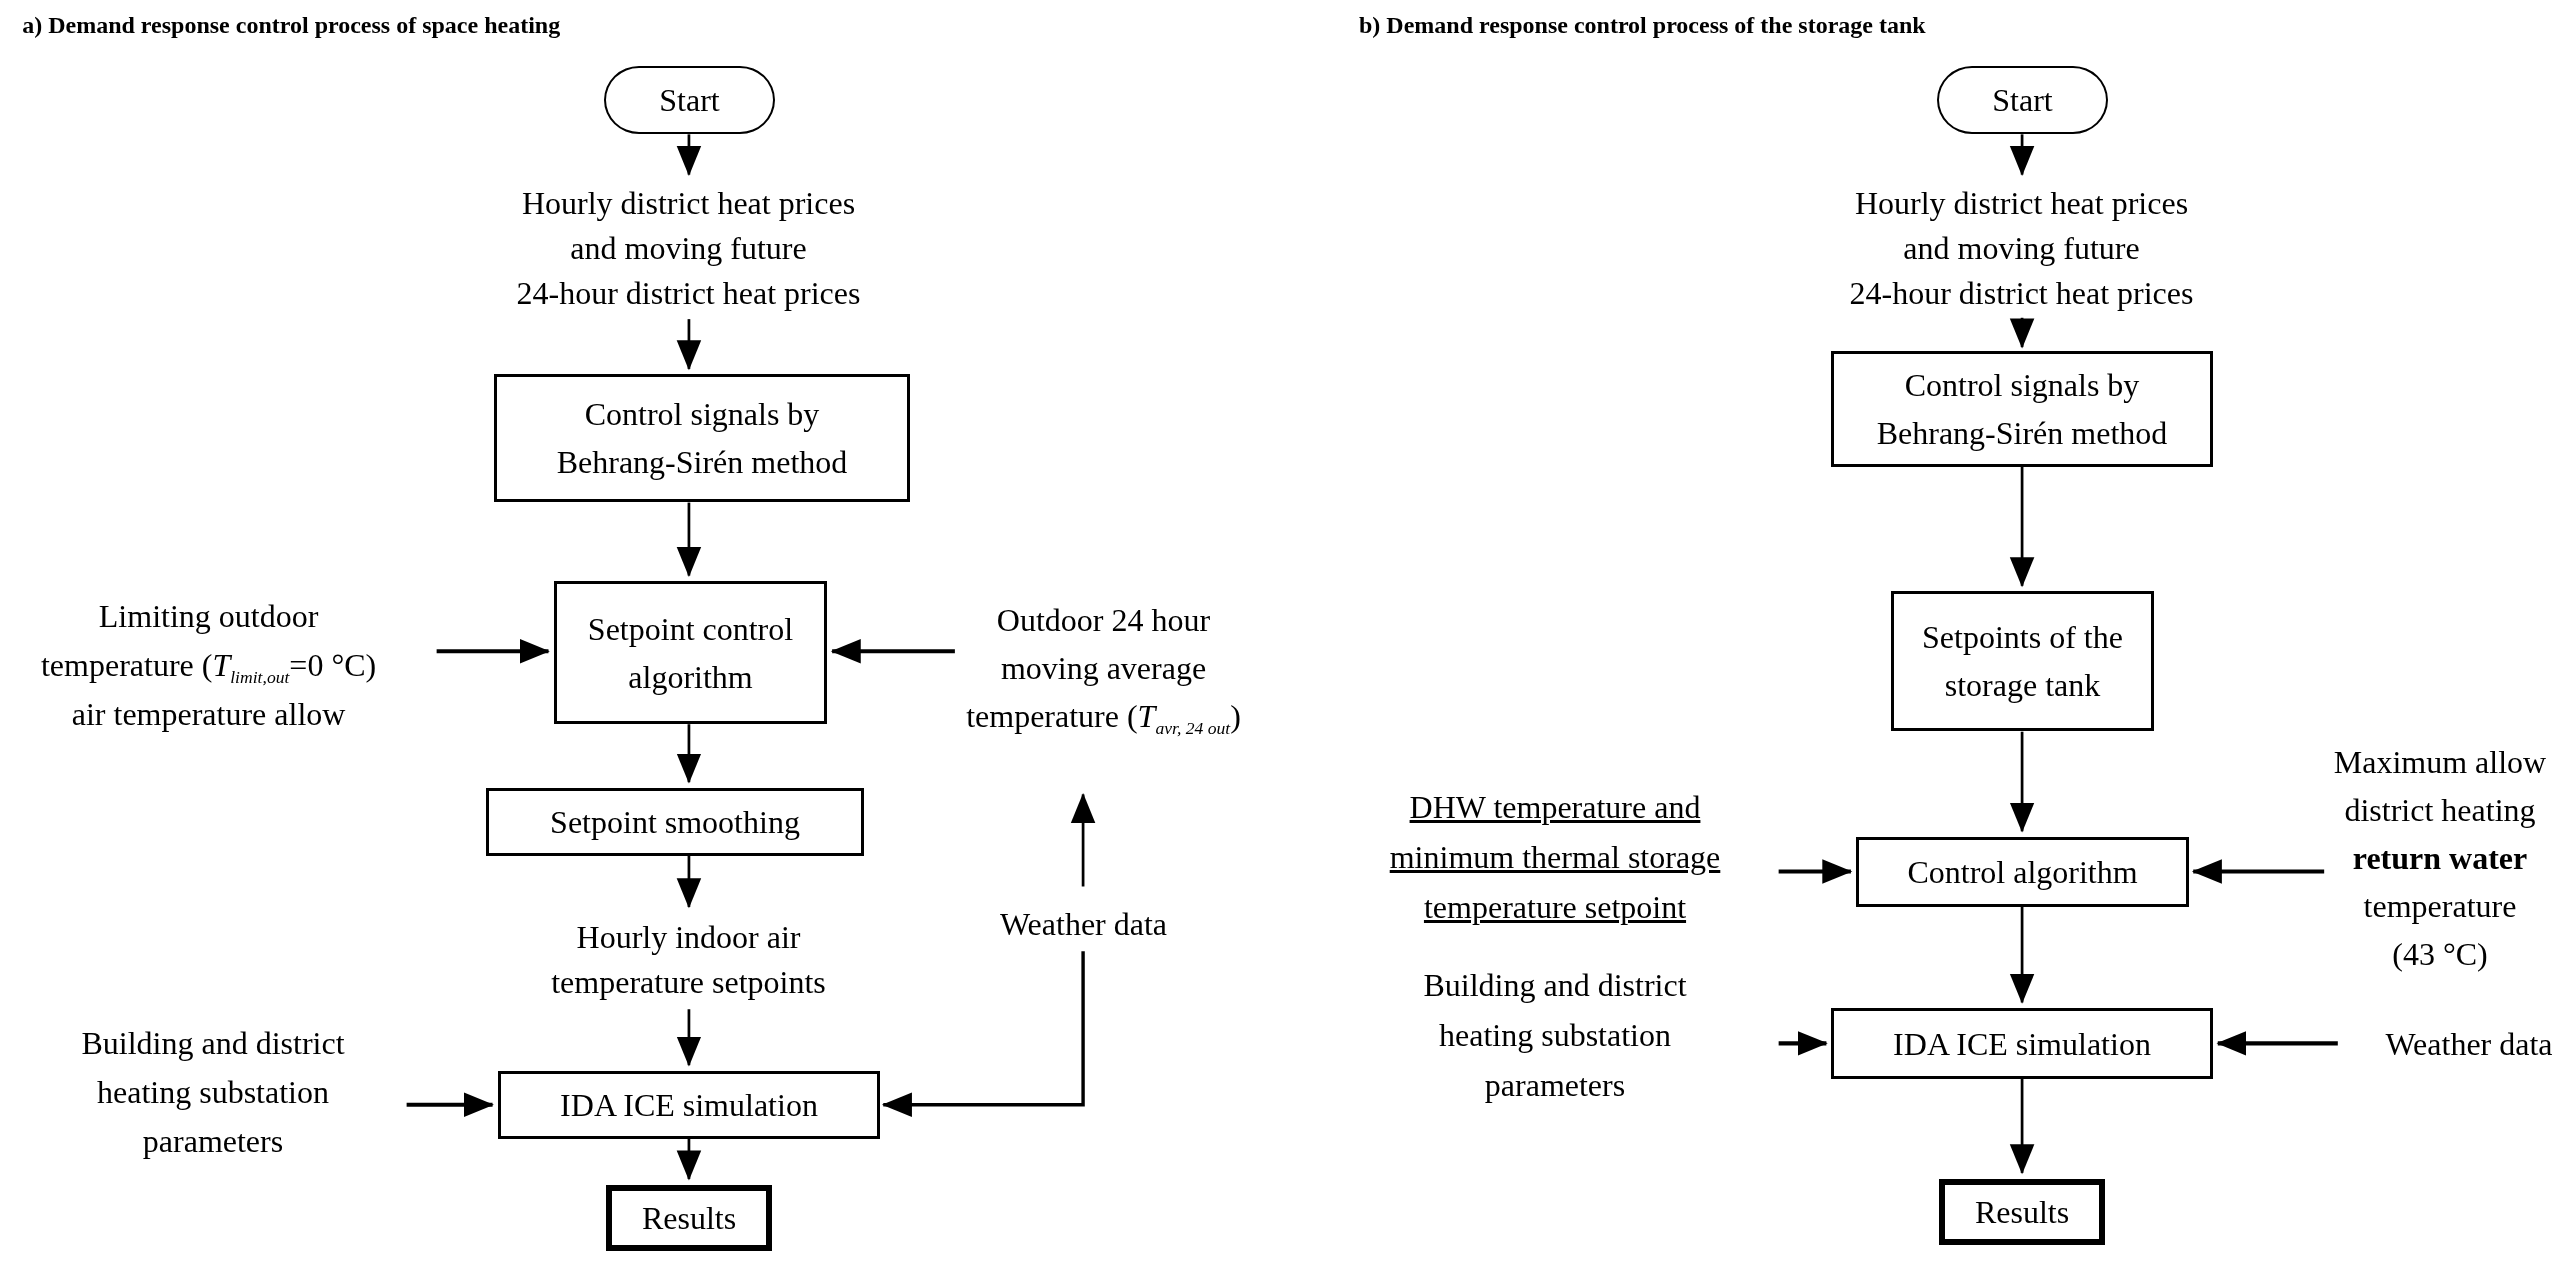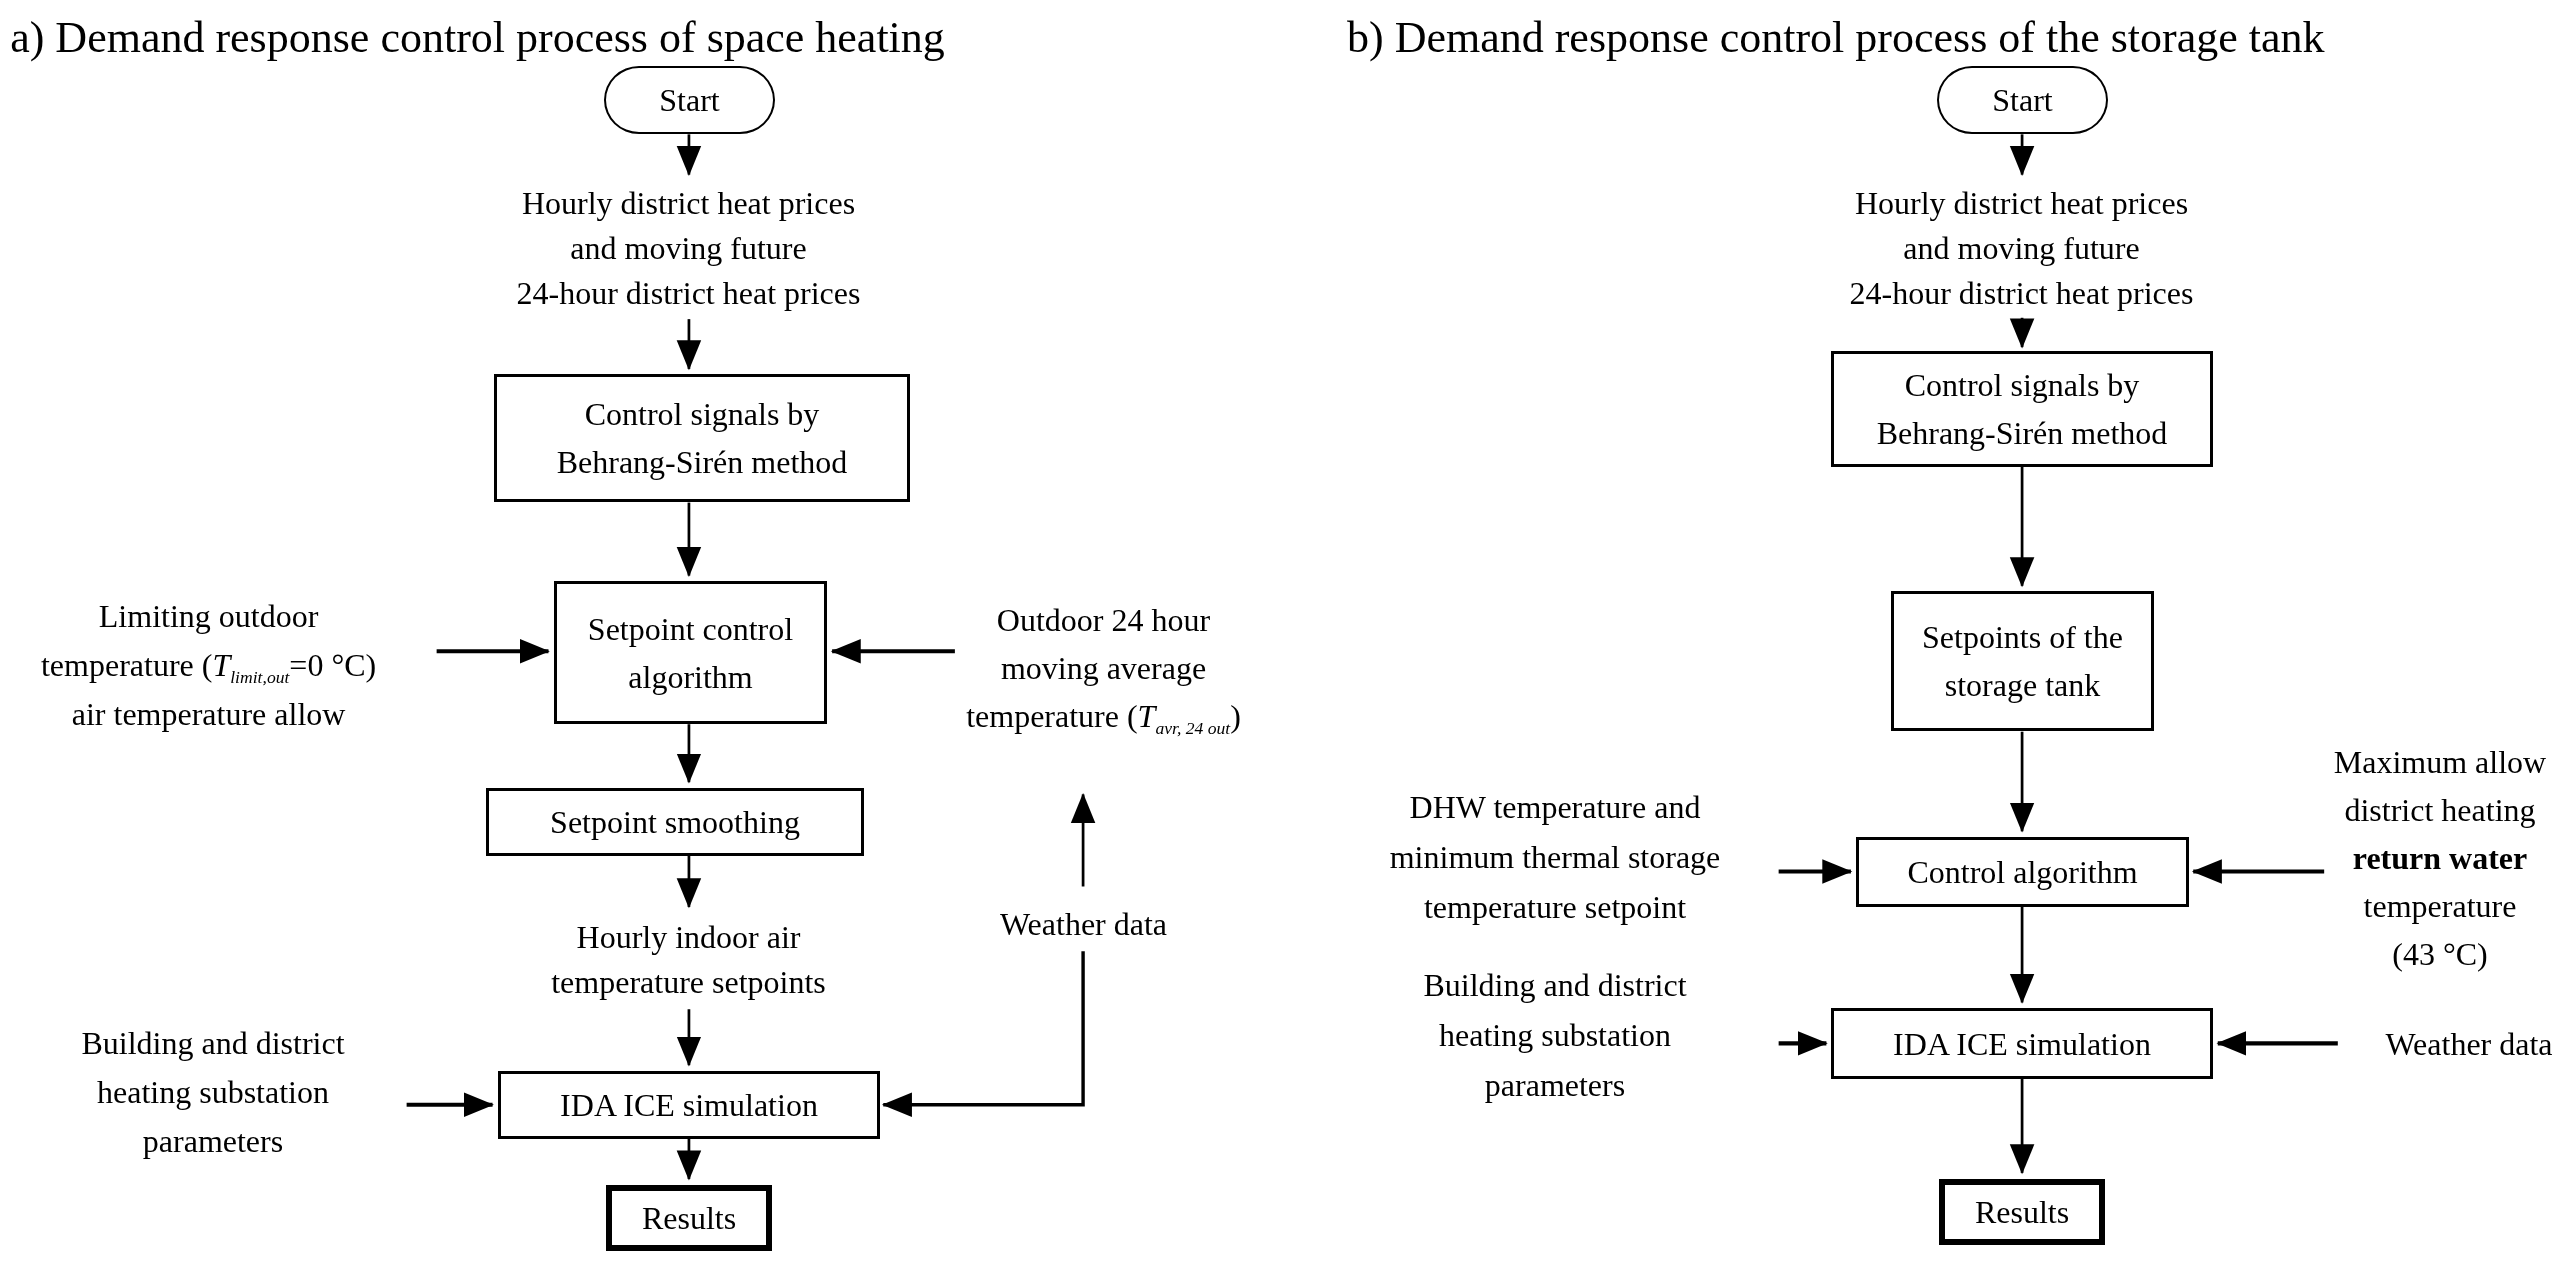--- a/index.html
+++ b/index.html
@@ -1,18 +1,18 @@
 <!DOCTYPE html>
 <html style="font-size:11px"><head>
 <meta charset="utf-8">
 <style>
   html,body{margin:0;padding:0;background:#ffffff;}
   body{width:2576px;height:1267px;position:relative;overflow:hidden;
        font-family:"Liberation Serif","DejaVu Serif",serif;color:#000;}
-  .panel-title{position:absolute;font-weight:normal;font-size:44px;white-space:nowrap;}
+  .panel-title{position:absolute;font-weight:bold;font-size:24px;white-space:nowrap;margin-left:12px;}
   .node{position:absolute;box-sizing:border-box;border:3.4px solid #000;background:#fff;
         display:flex;flex-direction:column;align-items:center;justify-content:center;
         text-align:center;font-size:32px;line-height:1.5;}
   .node .bl{white-space:nowrap;}
   .oval{border-radius:35px / 34px;border-width:2.7px;}
   .thick{border-width:6.1px;}
   .tlabel{position:absolute;text-align:center;font-size:32px;}
   .tlabel .ln{white-space:nowrap;}
   .sym{font-style:italic;}
   sub{font-style:italic;font-size:0.55em;line-height:0;}
@@ -137,21 +137,21 @@
   <div class="node" style="left:1831px;top:351px;width:382px;height:116px;">
     <div class="bl">Control signals by</div>
     <div class="bl">Behrang-Sirén method</div>
   </div>
 
   <div class="node" style="left:1891px;top:591px;width:263px;height:140px;">
     <div class="bl">Setpoints of the</div>
     <div class="bl">storage tank</div>
   </div>
 
-  <div class="tlabel" style="left:1354px;top:782px;width:402px;">
+  <div class="tlabel" style="left:1354px;top:782px;width:402px;text-decoration:underline;">
     <div class="ln" style="line-height:50px;">DHW temperature and</div>
     <div class="ln" style="line-height:50px;">minimum thermal storage</div>
     <div class="ln" style="line-height:50px;">temperature setpoint</div>
   </div>
 
   <div class="node" style="left:1856px;top:837px;width:333px;height:70px;">
     <div class="bl">Control algorithm</div>
   </div>
 
   <div class="tlabel" style="left:2305px;top:738px;width:270px;">

